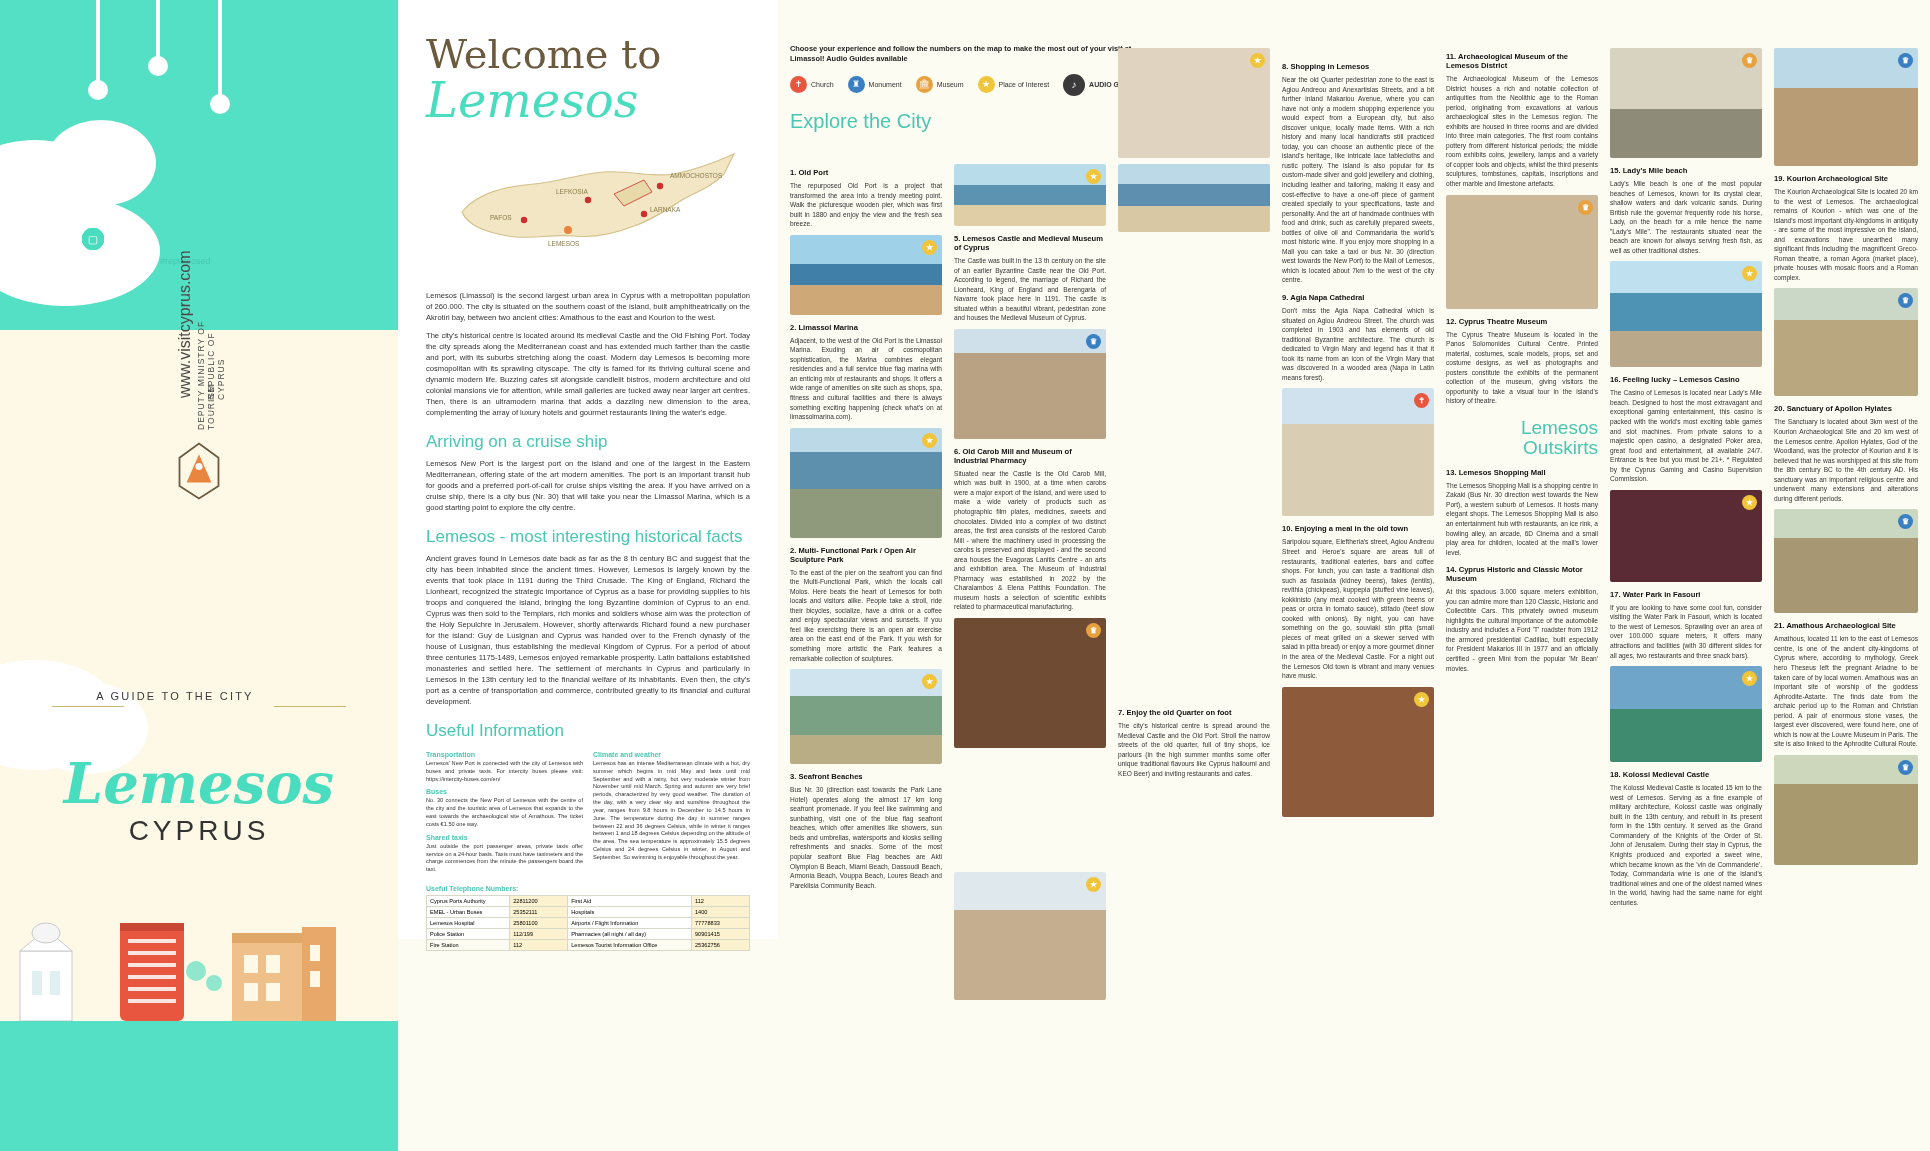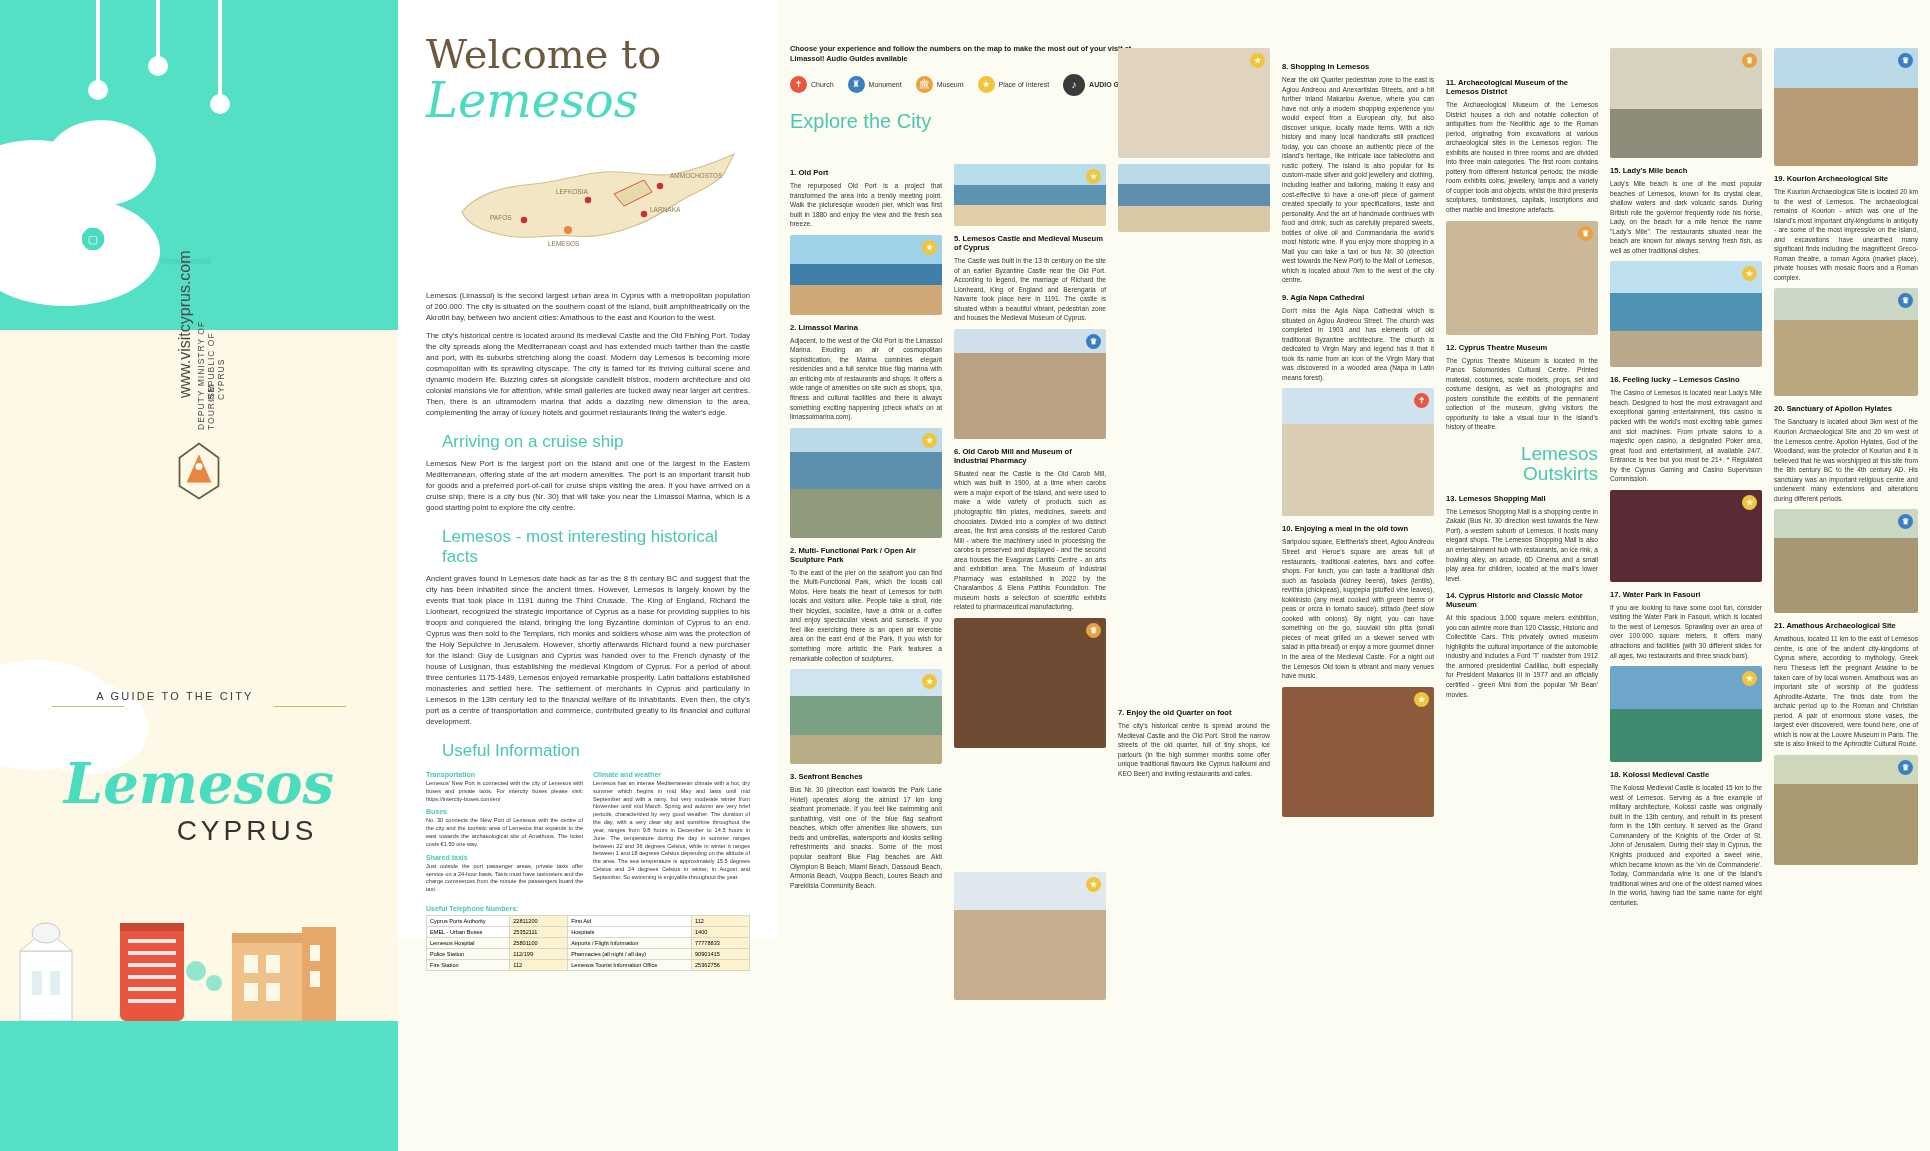--- a/index.html
+++ b/index.html
@@ -19,34 +19,34 @@
   .cloud { position:absolute; background:#ffffff; border-radius:50%; }
   .hang { position:absolute; top:0; width:4px; background:#ffffff; }
   .hang-ball { position:absolute; width:20px; height:20px; border-radius:50%; background:#ffffff; }
   .cover-mid { position:absolute; left:0; top:330px; width:398px; height:700px; background:#fdf9e6; }
   .guide-label { position:absolute; left:3px; top:690px; width:344px; text-align:center;
      font-size:11px; letter-spacing:2.2px; color:#3a3a3a; }
   .guide-rule { position:absolute; top:706px; height:1px; background:#c9b86a; width:72px; }
   .cover-title { position:absolute; left:0; top:750px; width:398px; text-align:center;
      font-size:56px; color:#49dcbf; font-family:"DejaVu Serif", serif; font-style:italic; font-weight:bold; }
   .cover-sub { position:absolute; left:0; top:815px; width:398px; text-align:center;
-     font-size:28px; letter-spacing:4px; color:#333;margin-left:48px; }
+     font-size:28px; letter-spacing:4px; color:#333; }
   .vert { position:absolute; transform:rotate(180deg); writing-mode:vertical-rl; text-orientation:mixed;
      color:#4a4a4a; }
   .emblem { position:absolute; width:54px; height:62px; }
   .social { position:absolute; width:22px; height:22px; border-radius:50%; background:#49dcbf;
      color:#fff; font-size:11px; line-height:22px; text-align:center; }
   .skyline { position:absolute; bottom:130px; left:0; width:398px; height:150px; }
 
   
   .fold2 { position:absolute; left:398px; top:0; width:380px; height:939px; background:#ffffff; padding:34px 28px 20px 28px; }
   .welcome-to { font-family:"DejaVu Serif", serif; font-size:40px; color:#6b5a3e; line-height:1; }
   .welcome-name { font-family:"DejaVu Serif", serif; font-style:italic; font-size:48px; color:#49dcbf; margin-top:2px; line-height:1; }
   .map-wrap { position:relative; margin:10px 0 6px 12px; width:310px; height:150px; }
-  .h2 { color:#49c7b3; font-size:17px; margin:14px 0 6px 16px; font-weight:normal; }
+  .h2 { color:#49c7b3; font-size:17px; margin:14px 0 6px 0; font-weight:normal; }
   p.body { font-size:7.6px; line-height:1.45; color:#333; margin:0 0 7px 0; text-align:justify; }
   .ui-cols { display:flex; gap:10px; margin-top:4px; }
   .ui-col { width:50%; }
   .ui-h { font-size:7px; font-weight:bold; color:#49c7b3; margin:4px 0 2px 0; }
   .ui-t { font-size:5.6px; line-height:1.4; color:#333; margin:0 0 5px 0; text-align:justify; }
   table.phones { width:100%; border-collapse:collapse; font-size:5.6px; margin-top:3px; }
   table.phones td { border:1px solid #d8d8c8; padding:2px 3px; }
   td.val { background:#fdf2cf; width:58px; }
 
   
@@ -61,21 +61,21 @@
       border-right:3.5px solid transparent; border-top:5px solid inherit; }
   .sec-h { font-size:7.6px; font-weight:bold; color:#111; margin:8px 0 4px 0; }
   .sec-p { font-size:6.6px; line-height:1.45; color:#333; text-align:justify; margin:0 0 6px 0; }
   .ph { position:relative; width:100%; border-radius:2px; overflow:hidden; margin:4px 0 6px 0; }
   .badge { position:absolute; right:5px; top:5px; width:15px; height:15px; border-radius:50%;
      color:#fff; font-size:8px; line-height:15px; text-align:center; font-weight:bold; }
   .col-a { left:12px;  width:152px; }
   .col-b { left:176px; width:152px; }
   .col-c { left:340px; width:152px; }
   .col-d { left:504px; width:152px; }
-  .col-e { left:668px; width:152px;margin-top:26px; }
+  .col-e { left:668px; width:152px; }
   .col-f { left:832px; width:152px; }
   .col-g { left:996px; width:144px; }
   .outskirts { color:#49c7b3; font-size:19px; line-height:1.05; margin:12px 0 10px 0;text-align:right; }
 </style>
 </head>
 <body>
 
 <div class="page">
 
   <div class="cover">

